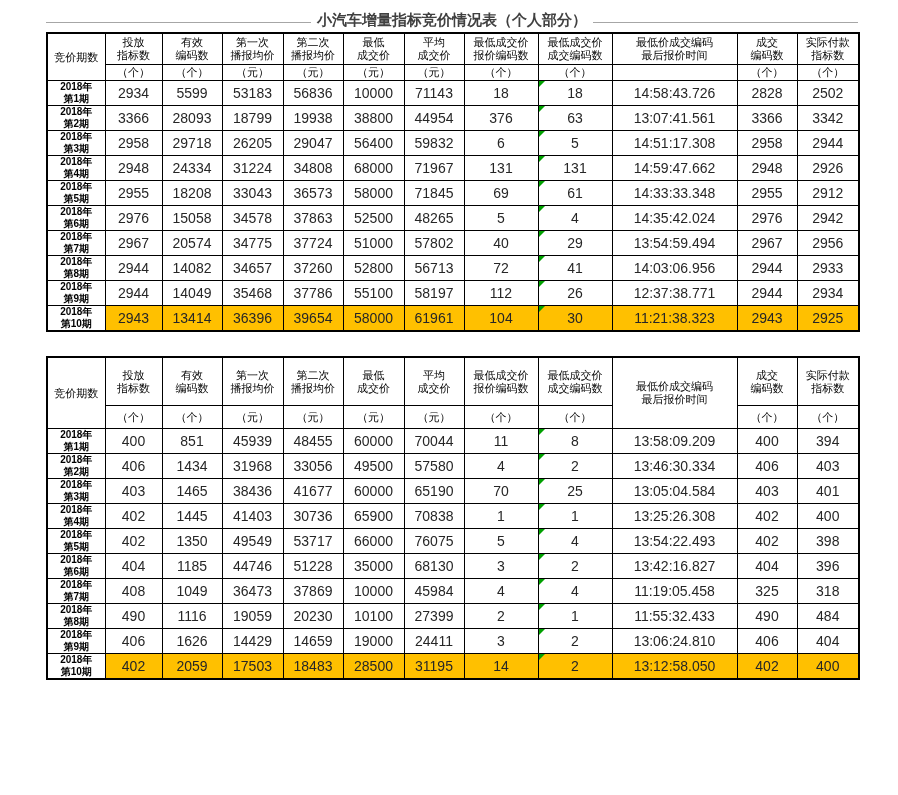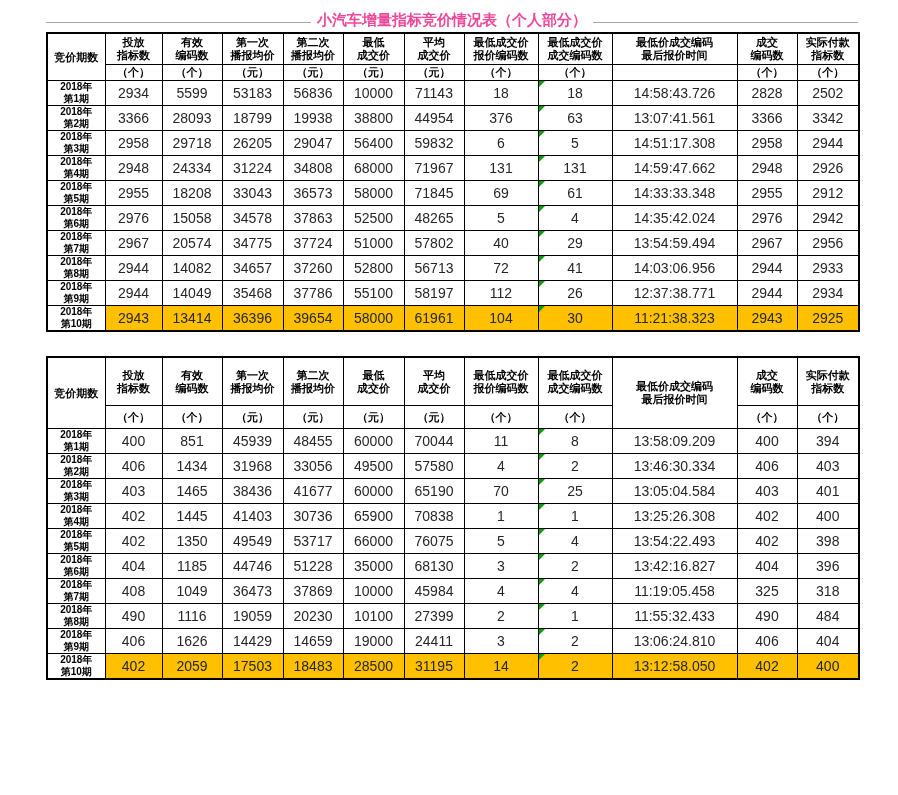--- a/index.html
+++ b/index.html
@@ -9,34 +9,34 @@
     color: #1a1a1a; overflow: hidden;
   }
   section.table-block { margin-left: 46px; width: 812px; }
   section.t1 { margin-top: 8px; }
   section.t2 { margin-top: 24px; }
 
   .tbl-title { position: relative; height: 24px; line-height: 24px; text-align: center; }
   .tbl-title .line { position: absolute; left: 0; right: 0; top: 14px; height: 1px; background: #a6a6a6; }
   .tbl-title .txt {
     position: relative; display: inline-block; background: #ffffff;
-    padding: 0 6px; font-weight: bold; font-size: 15px; color: #ec4899;
+    padding: 0 6px; font-weight: bold; font-size: 15px; color: #404040;
   }
 
   table.grid {
     table-layout: fixed; width: 812px; border-collapse: collapse;
     border: 2px solid #000;
   }
   .c1 { width: 58px; }  .c2 { width: 57px; }  .c3 { width: 60px; }
   .c4 { width: 61px; }  .c5 { width: 60px; }  .c6 { width: 61px; }
   .c7 { width: 60px; }  .c8 { width: 74px; }  .c9 { width: 74px; }
   .c10 { width: 125px; } .c11 { width: 60px; } .c12 { width: 62px; }
 
   th, td { border: 1px solid #000; text-align: center; vertical-align: middle; padding: 0; }
-  th { font-size: 11px; font-weight: bold; line-height: 13px; color: #000; }
+  th { font-size: 11px; font-weight: normal; line-height: 13px; color: #000; }
   .t1 .hrow1 th { height: 30px; }
   .t1 .hrow2 th { height: 15px; }
   .t2 .hrow1 th { height: 47px; }
   .t2 .hrow2 th { height: 22px; }
   tbody tr { height: 21px; }
   td.period { font-size: 10px; font-weight: bold; line-height: 12px; color: #000; }
   td.num { position: relative; font-size: 14px; color: #262626; }
   td.hl { background: var(--hl-color, #FFC000); }
   .tri {
     position: absolute; top: 0; left: 0; width: 0; height: 0;

